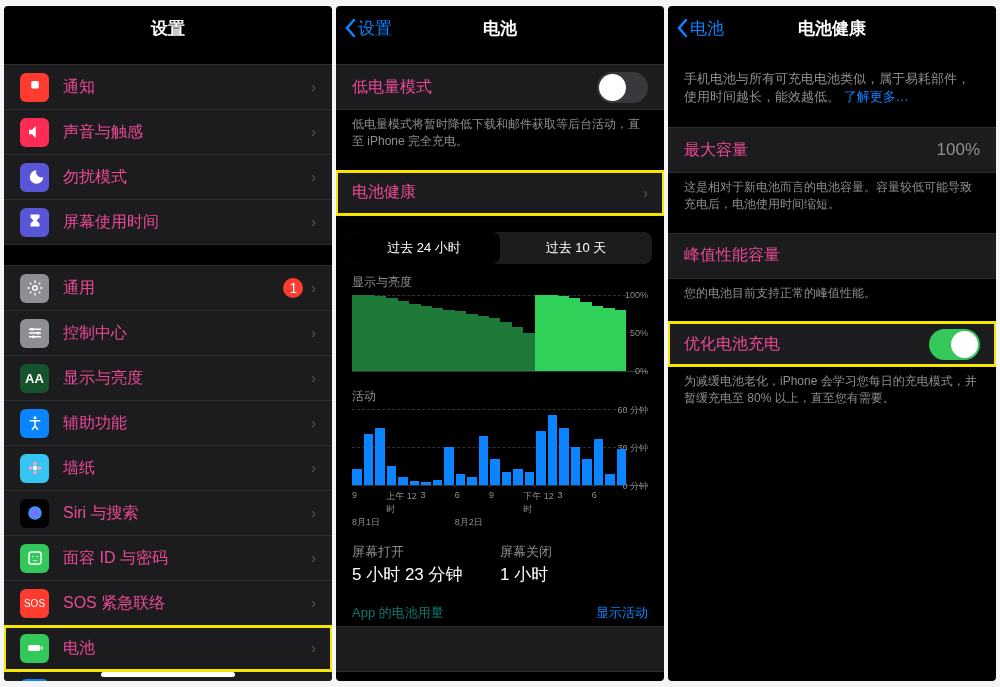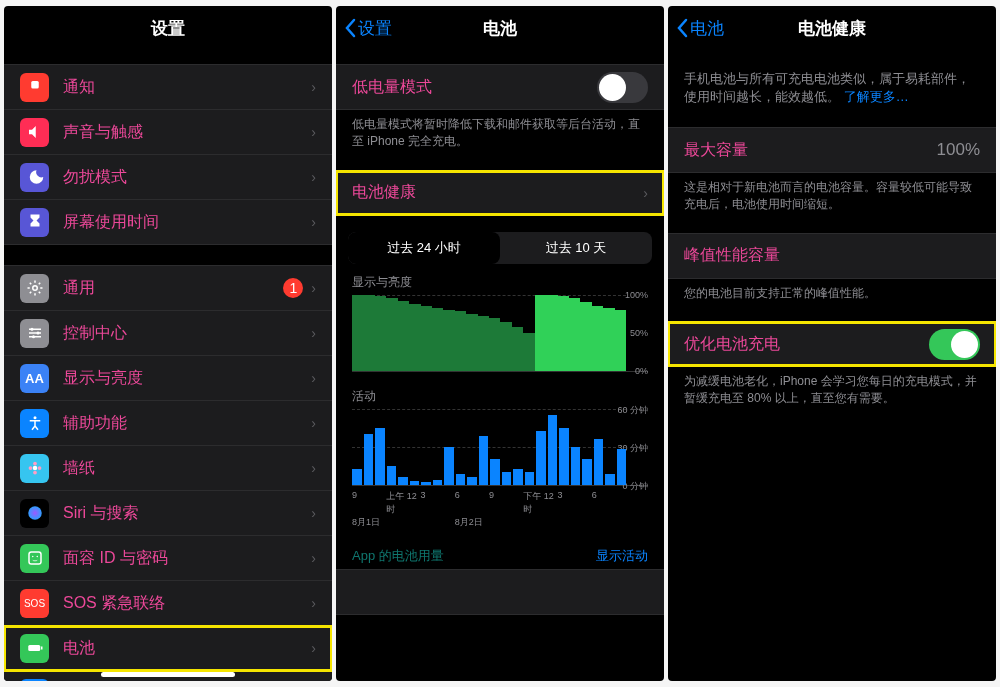--- a/index.html
+++ b/index.html
@@ -109,21 +109,21 @@
             <path d="M4 7h16M4 12h16M4 17h16" stroke="#fff" stroke-width="2"></path>
             <circle cx="8" cy="7" r="2" fill="#fff"></circle>
             <circle cx="16" cy="12" r="2" fill="#fff"></circle>
             <circle cx="10" cy="17" r="2" fill="#fff"></circle>
           </svg>
         </div>
         <span class="lbl">控制中心</span>
         <span class="chev">›</span>
       </div>
       <div class="row">
-        <div class="icon" style="background:#3b82f6">
+        <div class="icon" style="background:#14532d">
           <span style="color:#fff;font-weight:700;font-size:13px">AA</span>
         </div>
         <span class="lbl">显示与亮度</span>
         <span class="chev">›</span>
       </div>
       <div class="row">
         <div class="icon" style="background:#0a84ff">
           <svg width="18" height="18" viewBox="0 0 24 24">
             <circle cx="12" cy="5" r="2" fill="#fff"></circle>
             <path d="M5 9h14M12 9v7m-4 5l4-5 4 5" stroke="#fff" stroke-width="2" fill="none"></path>
@@ -319,20 +319,30 @@
         <span>8月1日</span>
         <span></span>
         <span></span>
         <span>8月2日</span>
         <span></span>
         <span></span>
         <span></span>
         <span></span>
       </div>
  </div>
+ <div style="display:flex;padding:14px 16px 0">
+   <div style="flex:1">
+        <div style="color:#8e8e93;font-size:13px">屏幕打开</div>
+        <div style="font-size:17px;margin-top:2px">5 小时 23 分钟</div>
+      </div>
+   <div style="flex:1">
+        <div style="color:#8e8e93;font-size:13px">屏幕关闭</div>
+        <div style="font-size:17px;margin-top:2px">1 小时</div>
+      </div>
+ </div>
  <div style="display:flex;justify-content:space-between;padding:18px 16px 4px;font-size:13px">
    <span style="color:#0f766e">App 的电池用量</span>
    <span class="link">显示活动</span>
  </div>
  <div class="group" style="margin-top:0" id="apps">
       <div class="row"></div>
     </div>
 </div>
 
 <div class="phone panel3">

